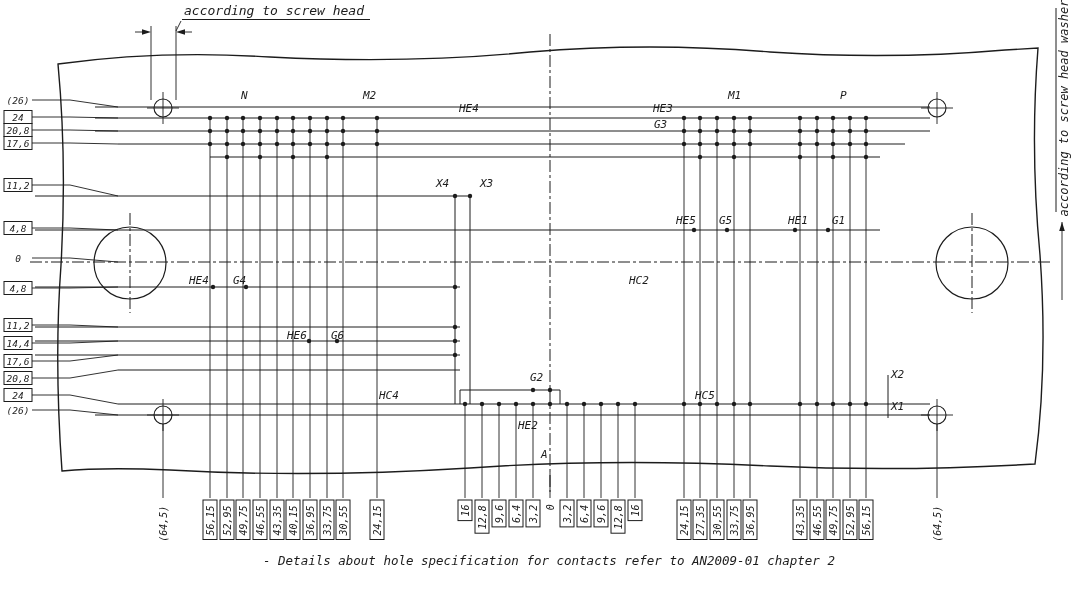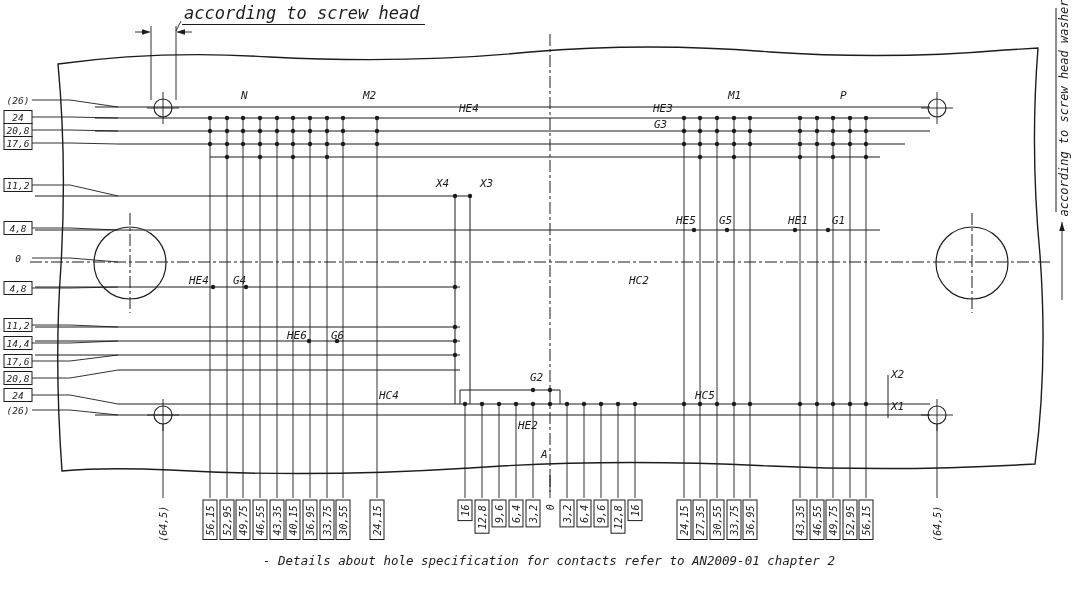--- a/index.html
+++ b/index.html
@@ -1,21 +1,21 @@
 <!DOCTYPE html>
 <html><head>
 <meta charset="utf-8">
 <style>
   html,body{margin:0;padding:0;background:#ffffff;width:1080px;height:596px;overflow:hidden;}
   #stage{position:relative;width:1080px;height:596px;background:#ffffff;
          font-family:"DejaVu Sans Mono",monospace;color:#1c1c1c;}
   #dwg{position:absolute;left:0;top:0;}
   svg text{font-family:"DejaVu Sans Mono",monospace;font-style:italic;}
   .note{position:absolute;font-style:italic;white-space:nowrap;}
-  #top-note{left:182px;top:3px;font-size:17px;border-bottom:1.3px solid #1c1c1c;padding:0 6px 1px 2px;}
+  #top-note{left:182px;top:3px;font-size:13px;border-bottom:1.3px solid #1c1c1c;padding:0 6px 1px 2px;}
   #right-note{left:956px;top:99px;width:220px;height:18px;text-align:center;font-size:12px;
               transform:rotate(-90deg);transform-origin:50% 50%;}
   #footnotes{position:absolute;left:263px;top:551px;font-style:italic;font-size:12.5px;line-height:19px;text-align:center;}
   #footnote-2{text-decoration:underline;}
 </style>
 </head>
 <body>
 
 <div id="stage">
   <svg id="dwg" width="1080" height="596" viewBox="0 0 1080 596">

